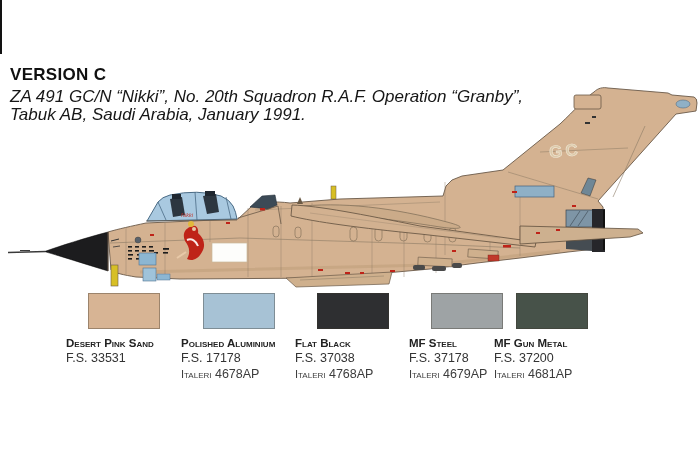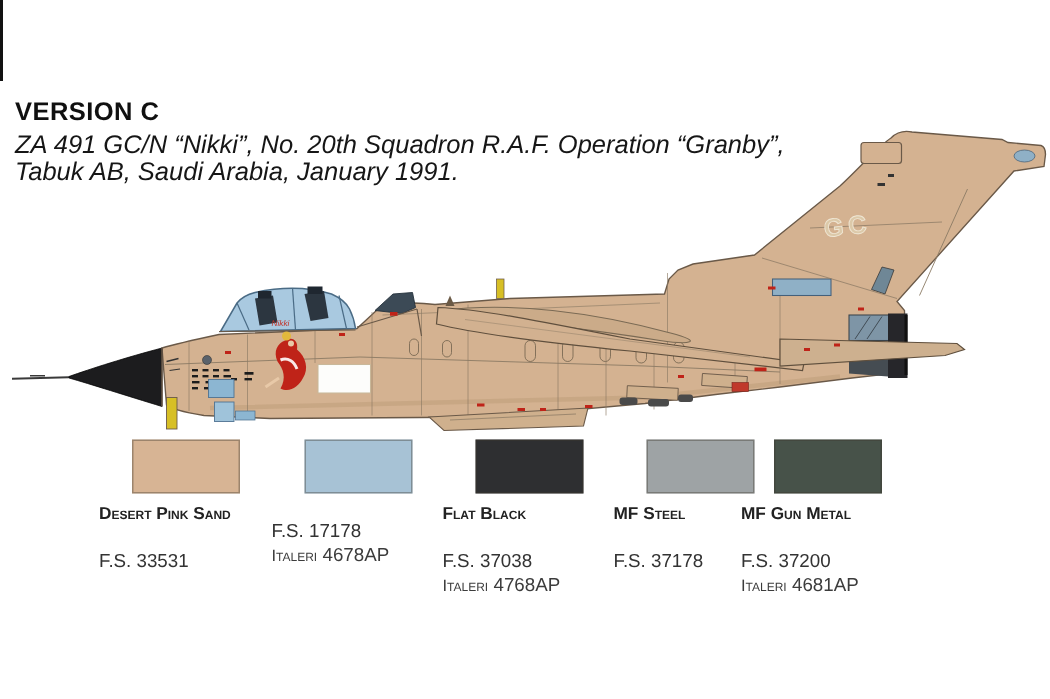--- a/index.html
+++ b/index.html
@@ -8,21 +8,21 @@
     font-family:"Liberation Sans", sans-serif;color:#1b1b1b;
   }
   .edge-tick{position:absolute;left:0;top:0;width:2px;height:54px;background:#121212;}
   .hdr{position:absolute;left:10px;top:65px;}
   .hdr .version{font-weight:700;font-size:17px;letter-spacing:.3px;color:#101010;}
   .hdr .sub{font-style:italic;font-size:17px;line-height:17.5px;color:#161616;margin-top:3px;}
   .aircraft-svg{position:absolute;left:0;top:0;}
   .swatch-col{position:absolute;top:293px;width:116px;text-align:left;}
   .chip{width:72px;height:36px;margin:0 auto;border:1px solid rgba(60,55,45,.38);box-sizing:border-box;}
   .sw-name{margin-top:8px;font-weight:700;font-variant:small-caps;font-size:11.5px;color:#222;white-space:nowrap;}
-  .sw-fs{font-size:12.5px;color:#333;margin-top:18px;}
+  .sw-fs{font-size:12.5px;color:#333;margin-top:2px;}
   .sw-brandline{font-size:12.5px;color:#3c3c3c;margin-top:2px;white-space:nowrap;}
   .sw-brand{font-variant:small-caps;font-size:11px;}
 </style>
 </head>
 <body>
 
 <div class="page">
 
   <div class="edge-tick"></div>
 
@@ -213,35 +213,37 @@
 
   <div class="swatch-col" style="left:66px">
     <div class="chip" style="background-color: rgb(215, 180, 148);"></div>
     <div class="sw-name">Desert Pink Sand</div>
     <div class="sw-fs">F.S. 33531</div>
     <div class="sw-brandline"><span class="sw-brand"></span> <span></span></div>
   </div>
 
   <div class="swatch-col" style="left:181px">
     <div class="chip" style="background-color: rgb(167, 194, 213);"></div>
+    <div class="sw-name">Polished Aluminium</div>
     <div class="sw-fs">F.S. 17178</div>
     <div class="sw-brandline"><span class="sw-brand">Italeri</span> <span>4678AP</span></div>
   </div>
 
   <div class="swatch-col" style="left:295px">
     <div class="chip" style="background-color: rgb(46, 47, 49);"></div>
     <div class="sw-name">Flat Black</div>
     <div class="sw-fs">F.S. 37038</div>
     <div class="sw-brandline"><span class="sw-brand">Italeri</span> <span>4768AP</span></div>
   </div>
 
   <div class="swatch-col" style="left:409px">
     <div class="chip" style="background-color: rgb(158, 163, 165);"></div>
     <div class="sw-name">MF Steel</div>
     <div class="sw-fs">F.S. 37178</div>
+    <div class="sw-brandline"><span class="sw-brand">Italeri</span> <span>4679AP</span></div>
   </div>
 
   <div class="swatch-col" style="left:494px">
     <div class="chip" style="background-color: rgb(71, 82, 73);"></div>
     <div class="sw-name">MF Gun Metal</div>
     <div class="sw-fs">F.S. 37200</div>
     <div class="sw-brandline"><span class="sw-brand">Italeri</span> <span>4681AP</span></div>
   </div>
 
 </div>

